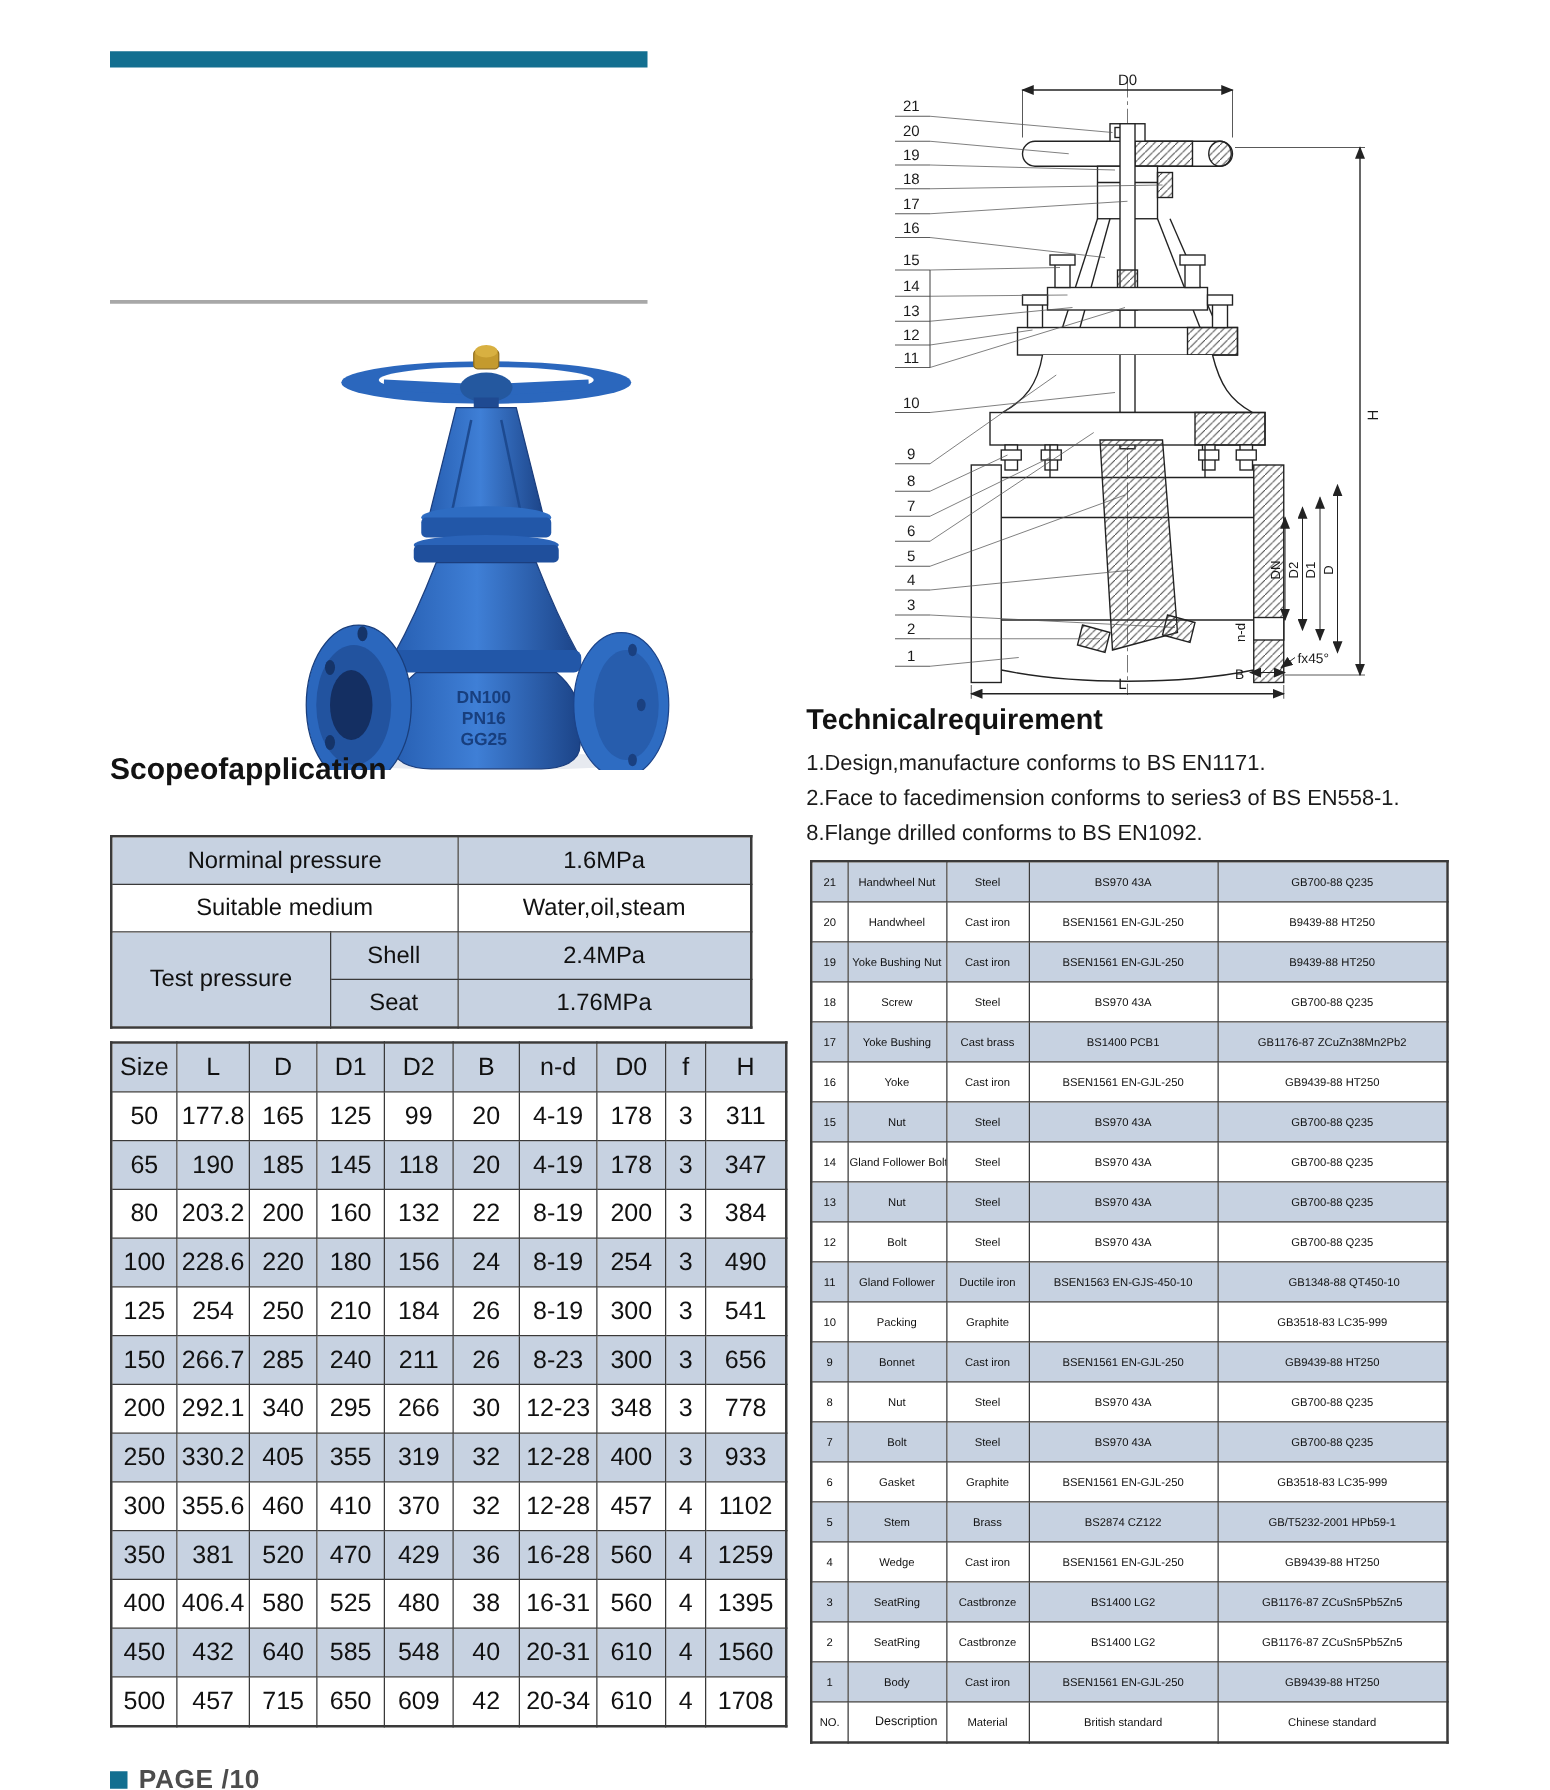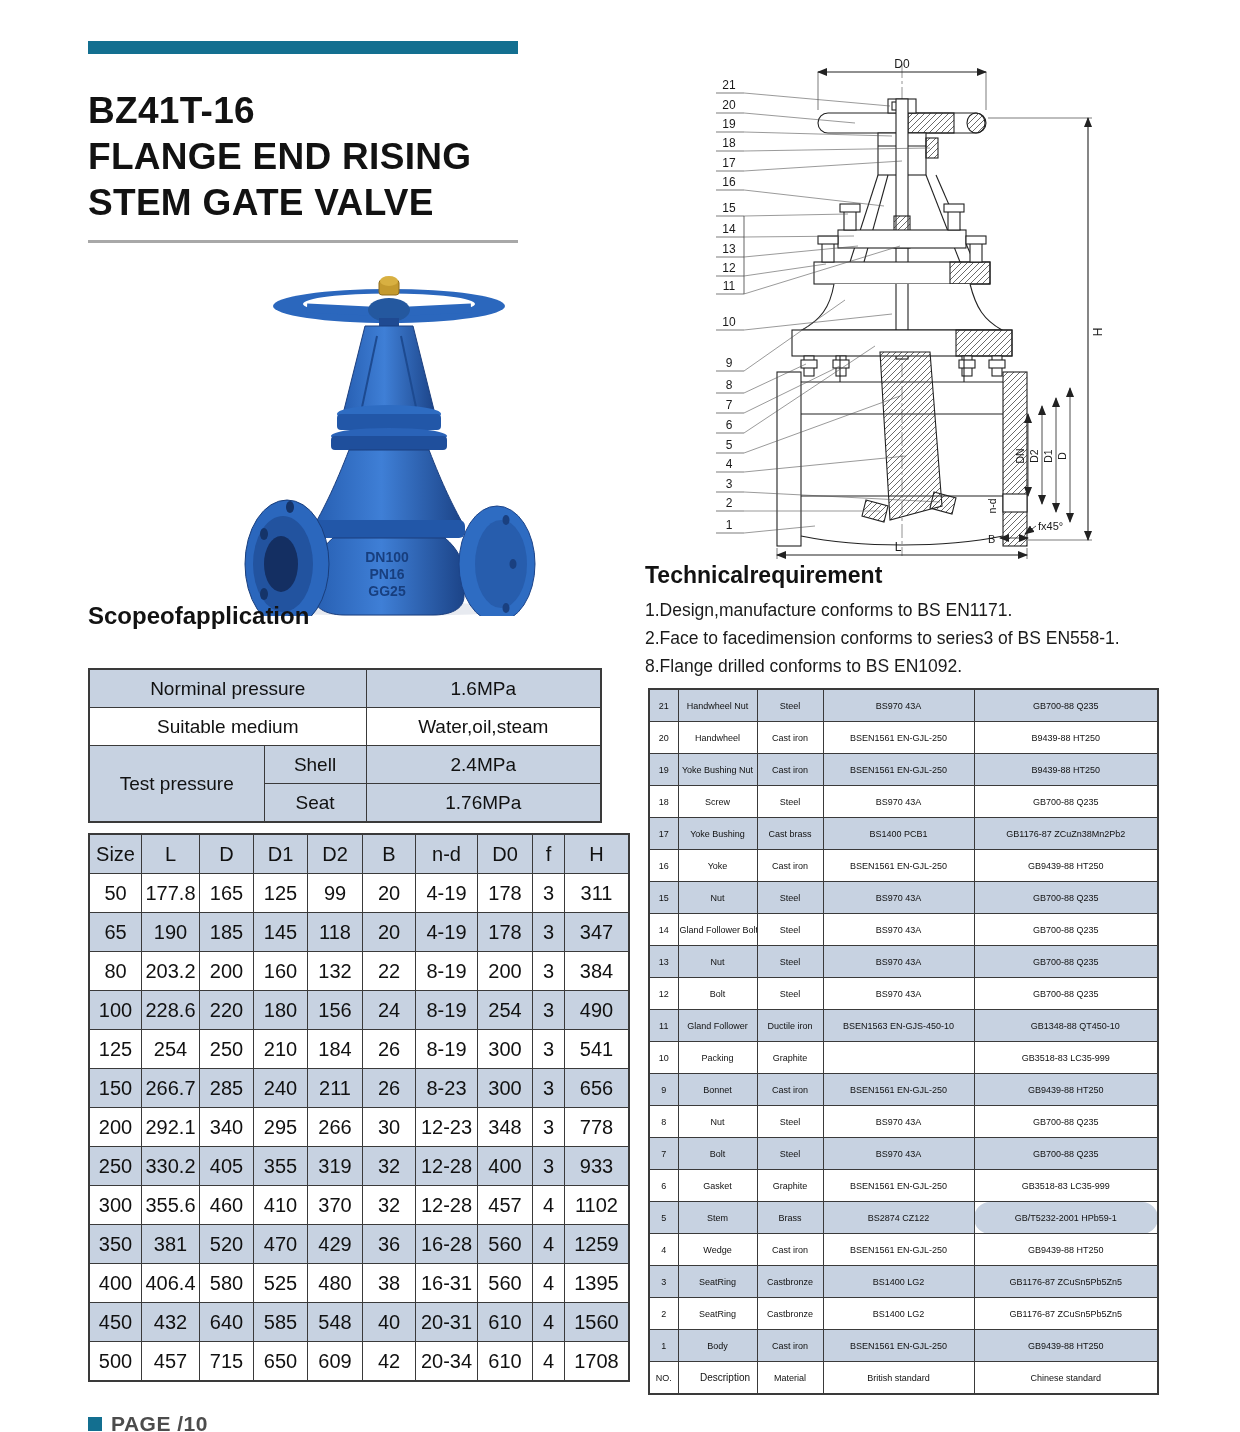--- a/index.html
+++ b/index.html
@@ -44,25 +44,20 @@
   .footer-square{width:14px;height:14px;background:#136f90;display:inline-block;}
   .footer-label{font-size:21px;font-weight:bold;color:#4c4c4c;letter-spacing:.5px;}
 </style>
 </head>
 <body>
 
 <div class="page">
 
   <div class="accent-bar"></div>
 
-  <div class="title">
-    <div>BZ41T-16</div>
-    <div>FLANGE END RISING</div>
-    <div>STEM GATE VALVE</div>
-  </div>
   <div class="title-rule"></div>
 
   <svg class="photo" width="310" height="350" viewBox="0 0 310 350">
     <defs>
       <linearGradient id="gBody" x1="0" y1="0" x2="1" y2="0">
         <stop offset="0" stop-color="#275fb2"></stop>
           <stop offset="0.45" stop-color="#3f7fd6"></stop>
           <stop offset="1" stop-color="#1c4488"></stop>
       </linearGradient>
       <linearGradient id="gDark" x1="0" y1="0" x2="1" y2="0">
@@ -654,21 +649,21 @@
           <td class="fit" style="font-size: 9px;">Gasket</td>
           <td class="fit" style="font-size: 9px;">Graphite</td>
           <td class="fit" style="font-size: 9px;">BSEN1561 EN-GJL-250</td>
           <td class="fit" style="font-size: 9px;">GB3518-83 LC35-999</td>
         </tr>
         <tr class="shade">
           <td class="fit" style="font-size: 9px;">5</td>
           <td class="fit" style="font-size: 9px;">Stem</td>
           <td class="fit" style="font-size: 9px;">Brass</td>
           <td class="fit" style="font-size: 9px;">BS2874 CZ122</td>
-          <td class="fit" style="font-size: 9px; border-radius: 16px;">GB/T5232-2001 HPb59-1</td>
+          <td class="fit" style="font-size: 9px;">GB/T5232-2001 HPb59-1</td>
         </tr>
         <tr>
           <td class="fit" style="font-size: 9px;">4</td>
           <td class="fit" style="font-size: 9px;">Wedge</td>
           <td class="fit" style="font-size: 9px;">Cast iron</td>
           <td class="fit" style="font-size: 9px;">BSEN1561 EN-GJL-250</td>
           <td class="fit" style="font-size: 9px;">GB9439-88 HT250</td>
         </tr>
         <tr class="shade">
           <td class="fit" style="font-size: 9px;">3</td>

